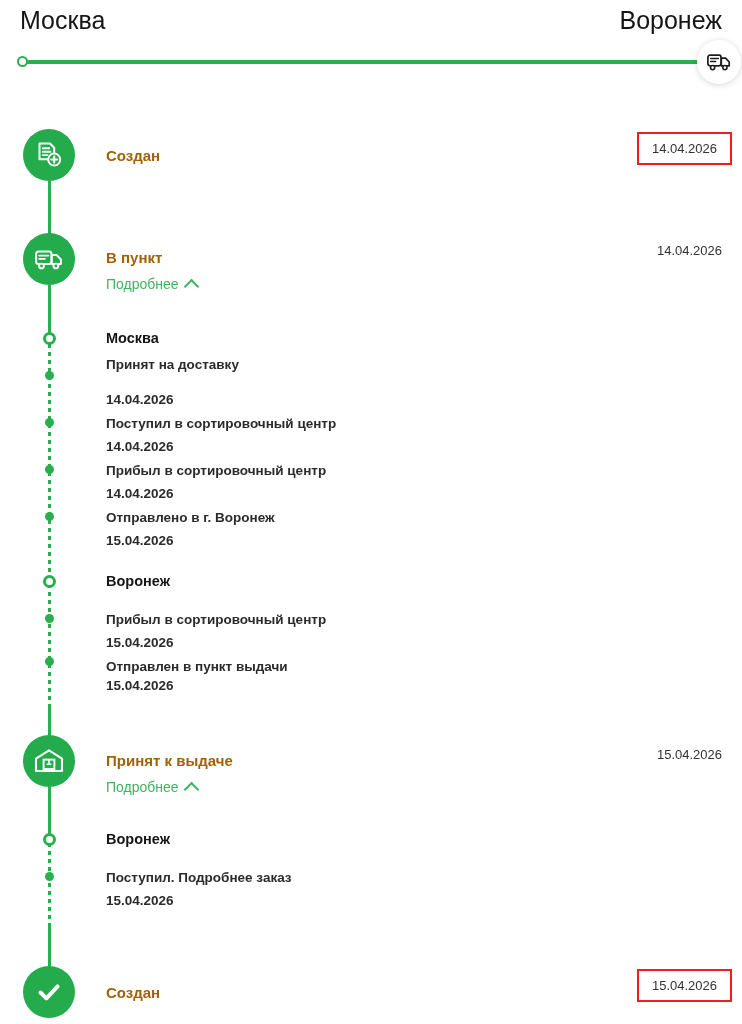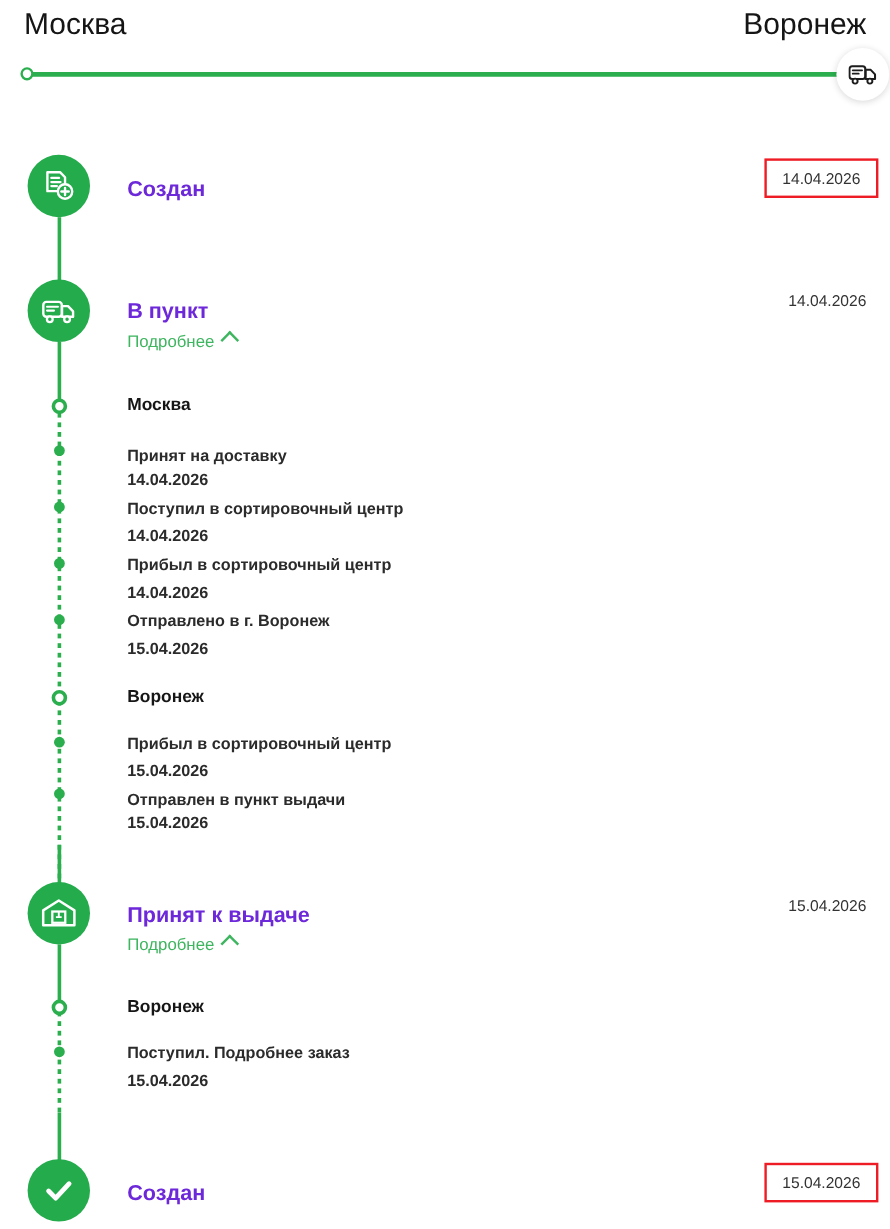--- a/index.html
+++ b/index.html
@@ -102,34 +102,34 @@
     align-items: center;
     justify-content: center;
     z-index: 3;
   }
   .node svg { display: block; }
 
   
   .milestone-title {
     position: absolute;
     left: 106px;
-    font-size: 18px;
+    font-size: 15px;
     font-weight: bold;
-    color: #6d28d9;
+    color: #a16207;
     white-space: nowrap;
   }
   .milestone-more {
     position: absolute;
     left: 106px;
     font-size: 14px;
     color: #3EB55F;
     white-space: nowrap;
     cursor: pointer;
     display: flex;
-    align-items: flex-start;
+    align-items: center;
     gap: 7px;
   }
   .chev {
     display: inline-block;
     width: 9px;
     height: 9px;
     border-left: 2px solid #3EB55F;
     border-top: 2px solid #3EB55F;
     transform: rotate(45deg);
     position: relative;
@@ -257,21 +257,21 @@
   <div class="milestone-more" style="top:172px;">
     <span>Подробнее</span>
     <span class="chev"></span>
   </div>
   <div class="milestone-date" style="top:139px;">14.04.2026</div>
 
   <div class="ring" style="top:228px;"></div>
   <div class="detail-city" style="top:226px;">Москва</div>
 
   <div class="dot" style="top:267px;"></div>
-  <div class="detail-event" style="top:265px;">Принят на доставку</div>
+  <div class="detail-event" style="top:250px;">Принят на доставку</div>
   <div class="detail-date" style="top:285px;">14.04.2026</div>
 
   <div class="dot" style="top:314px;"></div>
   <div class="detail-event" style="top:309px;">Поступил в сортировочный центр</div>
   <div class="detail-date" style="top:332px;">14.04.2026</div>
 
   <div class="dot" style="top:361px;"></div>
   <div class="detail-event" style="top:356px;">Прибыл в сортировочный центр</div>
   <div class="detail-date" style="top:379px;">14.04.2026</div>
 

